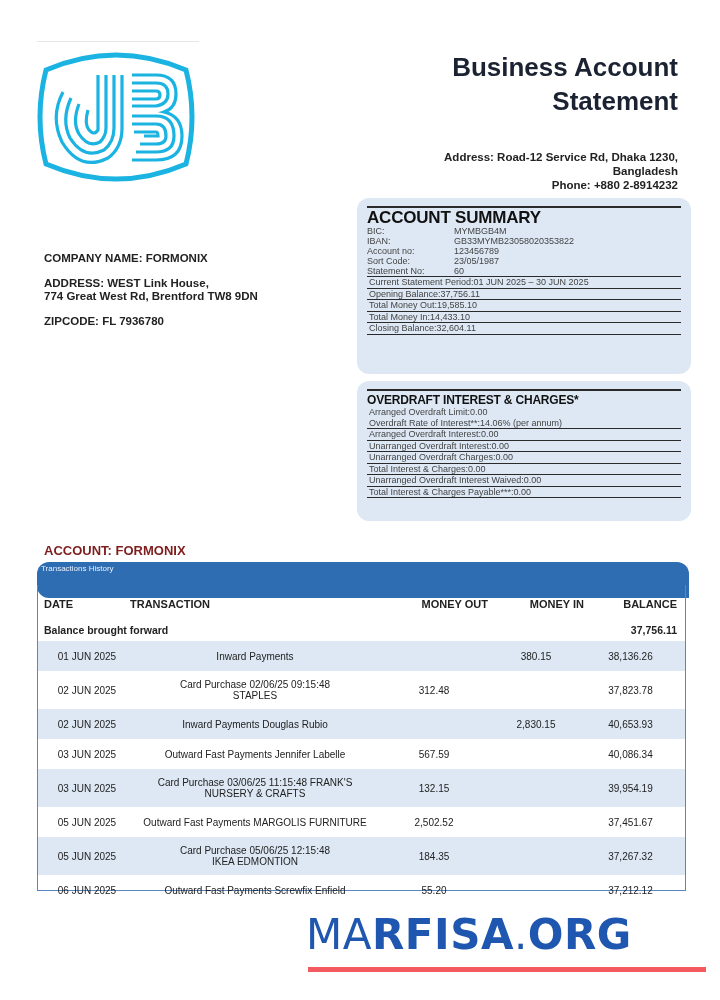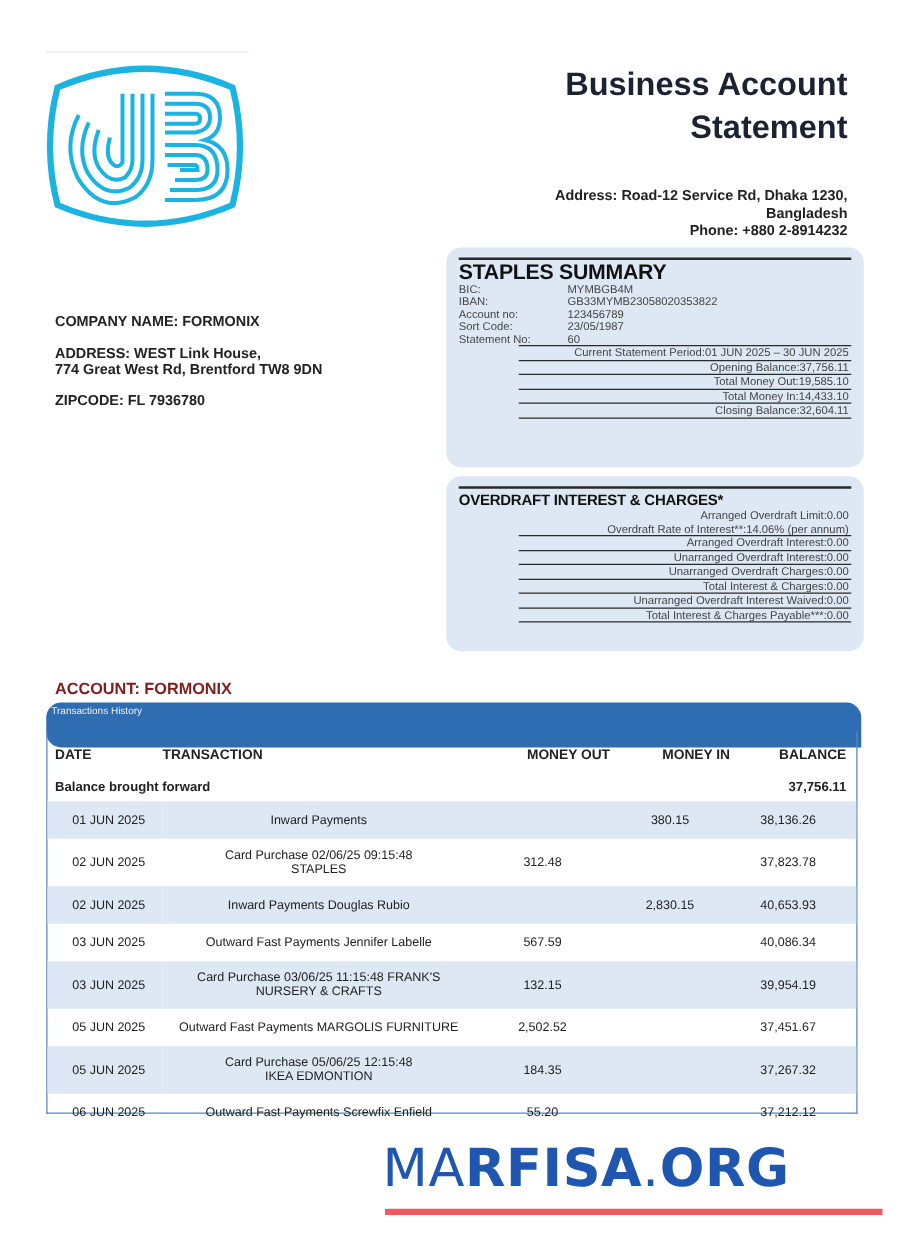--- a/index.html
+++ b/index.html
@@ -17,21 +17,21 @@
   .company .blk { margin-bottom: 12px; }
 
   .panel { position: absolute; left: 357px; width: 334px; background: #dde8f4; border-radius: 12px; padding: 8px 10px 0 10px; }
   .panel.summary { top: 198px; height: 176px; }
   .panel.overdraft { top: 381px; height: 140px; }
   .panel .top-rule { height: 2px; background: #2a2a2a; }
   .panel h2 { font-size: 17px; font-weight: bold; color: #111; letter-spacing: -0.2px; line-height: 17px; margin-top: 1px; }
   .panel.overdraft h2 { font-size: 12px; line-height: 14px; margin-top: 2px; }
   .kv { display: flex; font-size: 9px; color: #444; line-height: 10px; }
   .kv .k { width: 87px; }
-  .row { display: flex; justify-content: flex-end; font-size: 9px; color: #444; line-height: 10.5px; border-top: 1.5px solid #2a2a2a; padding: 0 2px; margin-left: 48px; }
+  .row { display: flex; justify-content: flex-start; font-size: 9px; color: #444; line-height: 10.5px; border-top: 1.5px solid #2a2a2a; padding: 0 2px; }
   .row.last { border-bottom: 1.5px solid #2a2a2a; }
   .row.noline { border-top: none; }
 
   .acct-title { position: absolute; left: 44px; top: 543px; font-weight: bold; font-size: 13px; color: #7f1d1d; }
   .tx-bar { position: absolute; left: 37px; top: 562px; width: 652px; height: 36px; background: #2f6db3; border-radius: 12px 12px 0 12px; color: #e8f0fb; font-size: 8px; padding: 2px 0 0 4px; }
   .tx-box { position: absolute; left: 37px; top: 585px; width: 649px; height: 306px; border: 1px solid #5a86c0; border-top: none; }
   table { width: 100%; border-collapse: collapse; font-size: 10px; color: #222; }
   th { font-weight: bold; font-size: 11px; text-align: left; height: 34px; padding-top: 4px; }
   td { padding: 0; vertical-align: middle; }
   tr.bf td { height: 22px; font-weight: bold; font-size: 10.5px; }
@@ -85,21 +85,21 @@
   <div class="blk">COMPANY NAME: FORMONIX</div>
   <div class="blk">
     <div>ADDRESS: WEST Link House,</div>
     <div>774 Great West Rd, Brentford TW8 9DN</div>
   </div>
   <div>ZIPCODE: FL 7936780</div>
 </div>
 
 <div class="panel summary">
   <div class="top-rule"></div>
-  <h2>STAPLES SUMMARY</h2>
+  <h2>ACCOUNT SUMMARY</h2>
   <div class="kv">
       <span class="k">BIC:</span>
       <span>MYMBGB4M</span>
     </div>
   <div class="kv">
       <span class="k">IBAN:</span>
       <span>GB33MYMB23058020353822</span>
     </div>
   <div class="kv">
       <span class="k">Account no:</span>

